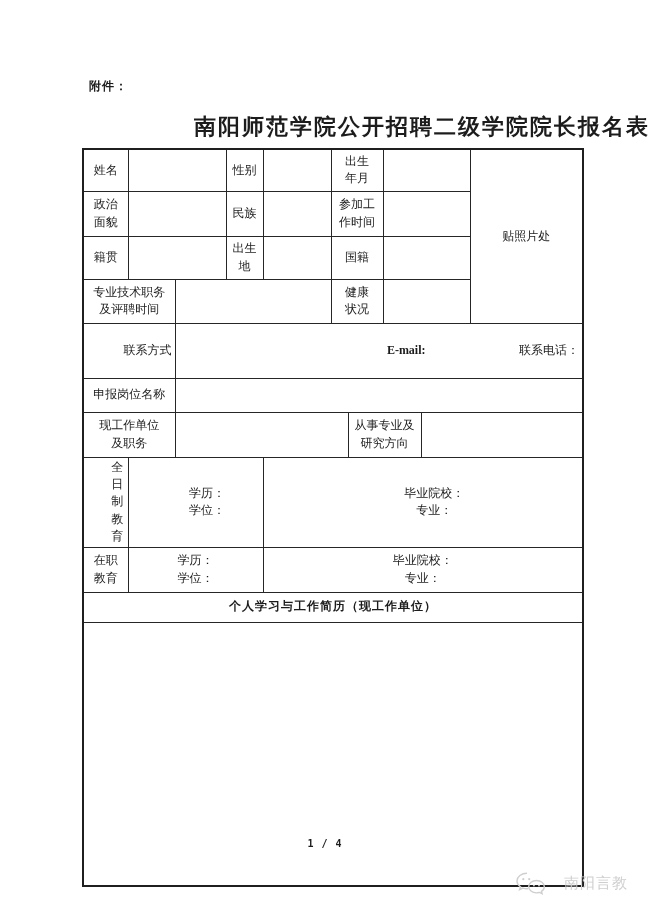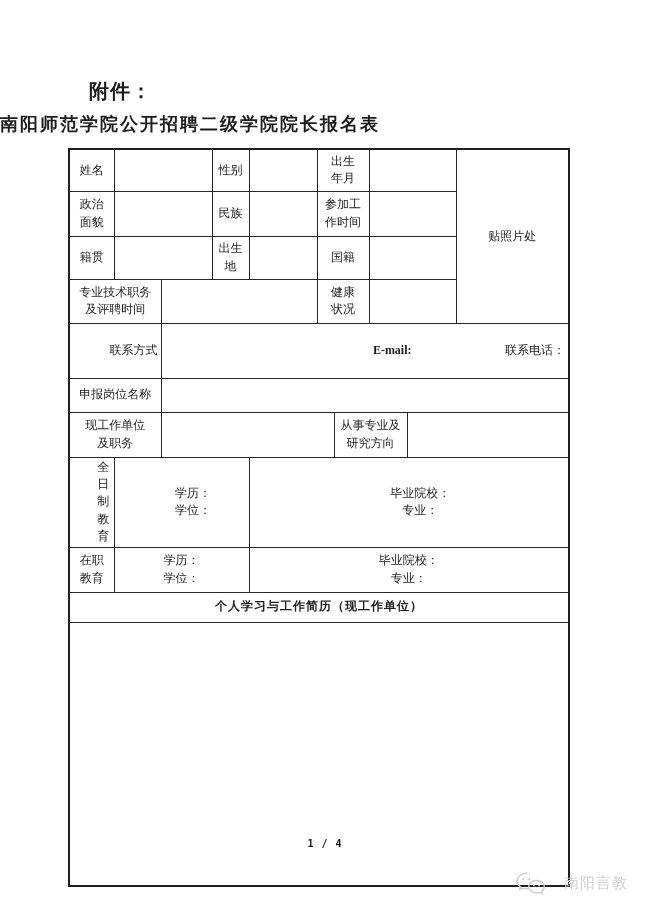--- a/index.html
+++ b/index.html
@@ -5,28 +5,28 @@
   * { margin:0; padding:0; box-sizing:border-box; }
   html,body { width:650px; height:919px; background:#ffffff; }
   body {
     position:relative;
     font-family:"Liberation Serif","DejaVu Serif",serif;
     color:#1c1c1c;
     overflow:hidden;
   }
   .attachment {
     position:absolute; left:89px; top:78px;
-    font-size:20px; font-weight:bold; letter-spacing:1px;
+    font-size:12px; font-weight:bold; letter-spacing:1px;
   }
   .doc-title {
     position:absolute; left:0; right:0; top:112px;
-    text-align:left; font-size:18px; font-weight:bold; letter-spacing:2px;
+    text-align:right; font-size:22px; font-weight:bold; letter-spacing:2px;
   }
   table.form {
-    position:absolute; left:68px; top:148px;
+    position:absolute; left:82px; top:148px;
     width:500px; table-layout:fixed; border-collapse:collapse;
     border:2.5px solid #1f1f1f;
   }
   table.form td {
     border:1.5px solid #262626;
     font-size:12px; line-height:1.45;
     text-align:center; vertical-align:middle;
     padding:1px 3px;
     white-space:pre-line;
     overflow:hidden;

